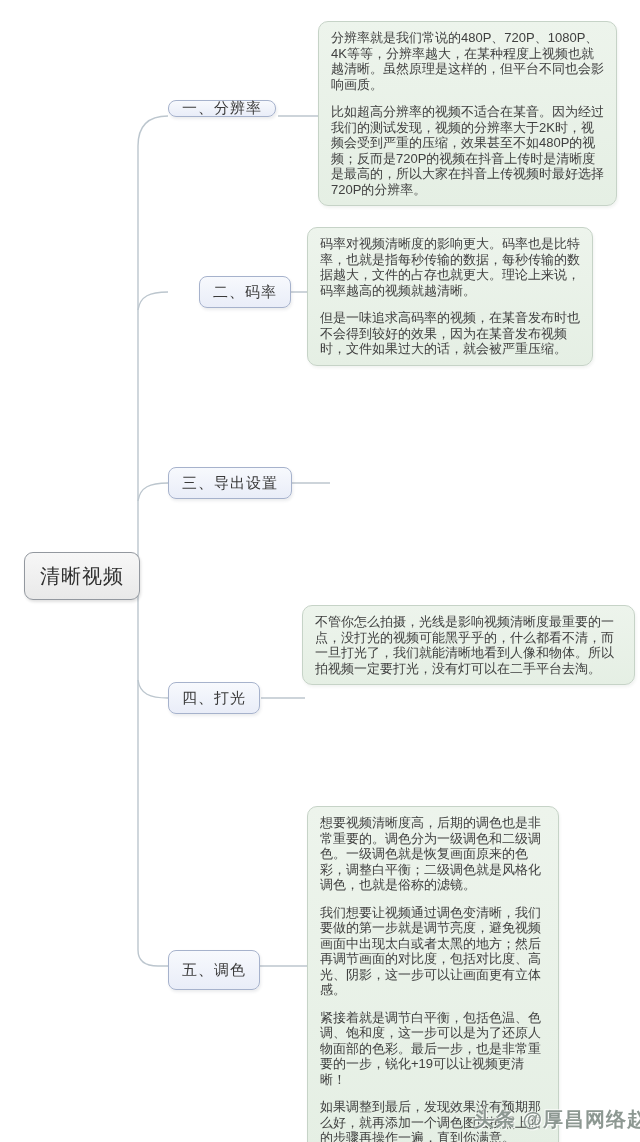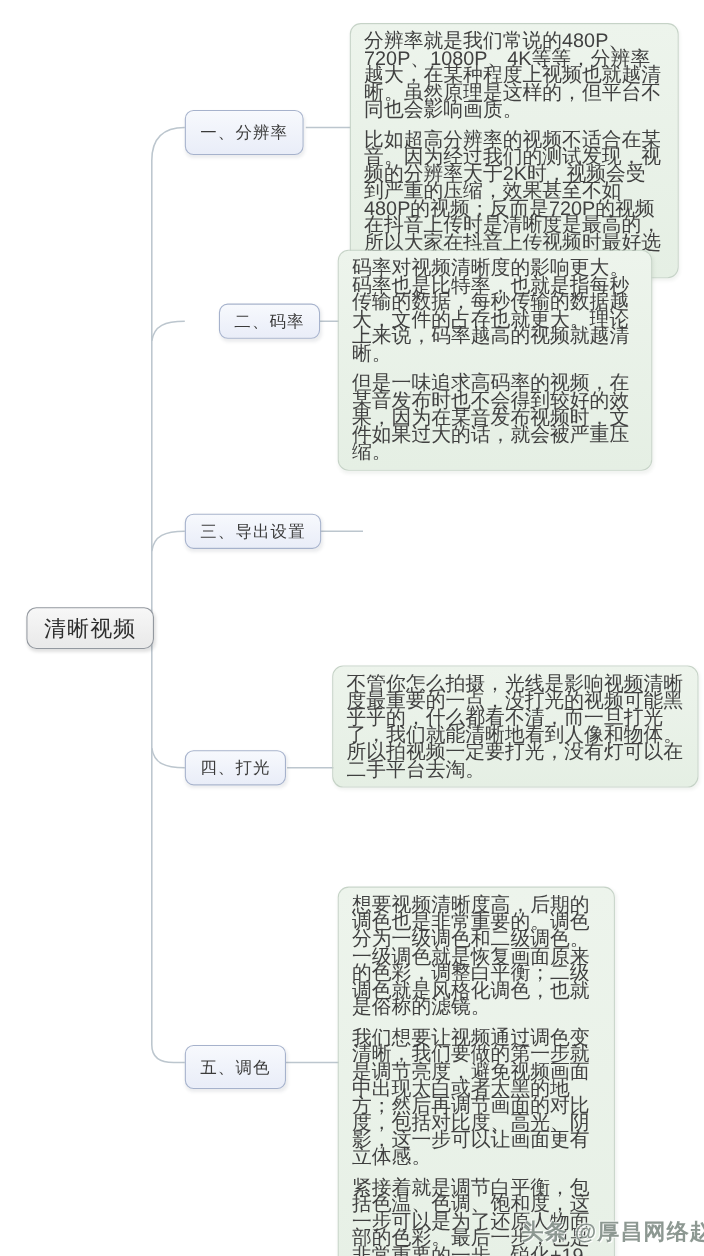--- a/index.html
+++ b/index.html
@@ -54,21 +54,21 @@
     box-shadow:1px 2px 3px rgba(0,0,0,0.12);
   }
   .block{
     position:absolute;
     z-index:1;
     box-sizing:border-box;
     background:linear-gradient(180deg,#edf4ec 0%,#e5efe4 100%);
     border:1px solid #c6d3c7;
     border-radius:10px;
     padding:8px 12px;
-    font-size:18px;
+    font-size:13px;
     line-height:15.5px;
     color:#404040;
     box-shadow:1px 2px 3px rgba(60,90,60,0.07);
   }
   .block p{
     margin:0 0 12px 0;
     white-space:pre-line;
   }
   .block p:last-child{margin-bottom:0;}
   .watermark{
@@ -99,25 +99,25 @@
       <path d="M168,698 C150,698 140,694 138,680"></path>
 
       <path d="M278,116 L320,116"></path>
       <path d="M264,292 L310,292"></path>
       <path d="M288,483 L330,483"></path>
       <path d="M261,698 L305,698"></path>
       <path d="M259,966 L310,966"></path>
     </g>
   </svg>
 
-  <div class="root-node" style="left:24px; top:552px; height:38px;">
+  <div class="root-node" style="left:24px; top:552px; height:48px;">
     <span>清晰视频</span>
   </div>
 
-  <div class="node" style="left:168px; top:100px; height:41px;">
+  <div class="node" style="left:168px; top:100px; height:17px;">
     <span>一、分辨率</span>
   </div>
   <div class="node" style="left:167px; top:276px; height:32px;margin-left:32px;">
     <span>二、码率</span>
   </div>
   <div class="node" style="left:168px; top:467px; height:32px;">
     <span>三、导出设置</span>
   </div>
   <div class="node" style="left:168px; top:682px; height:32px;">
     <span>四、打光</span>

